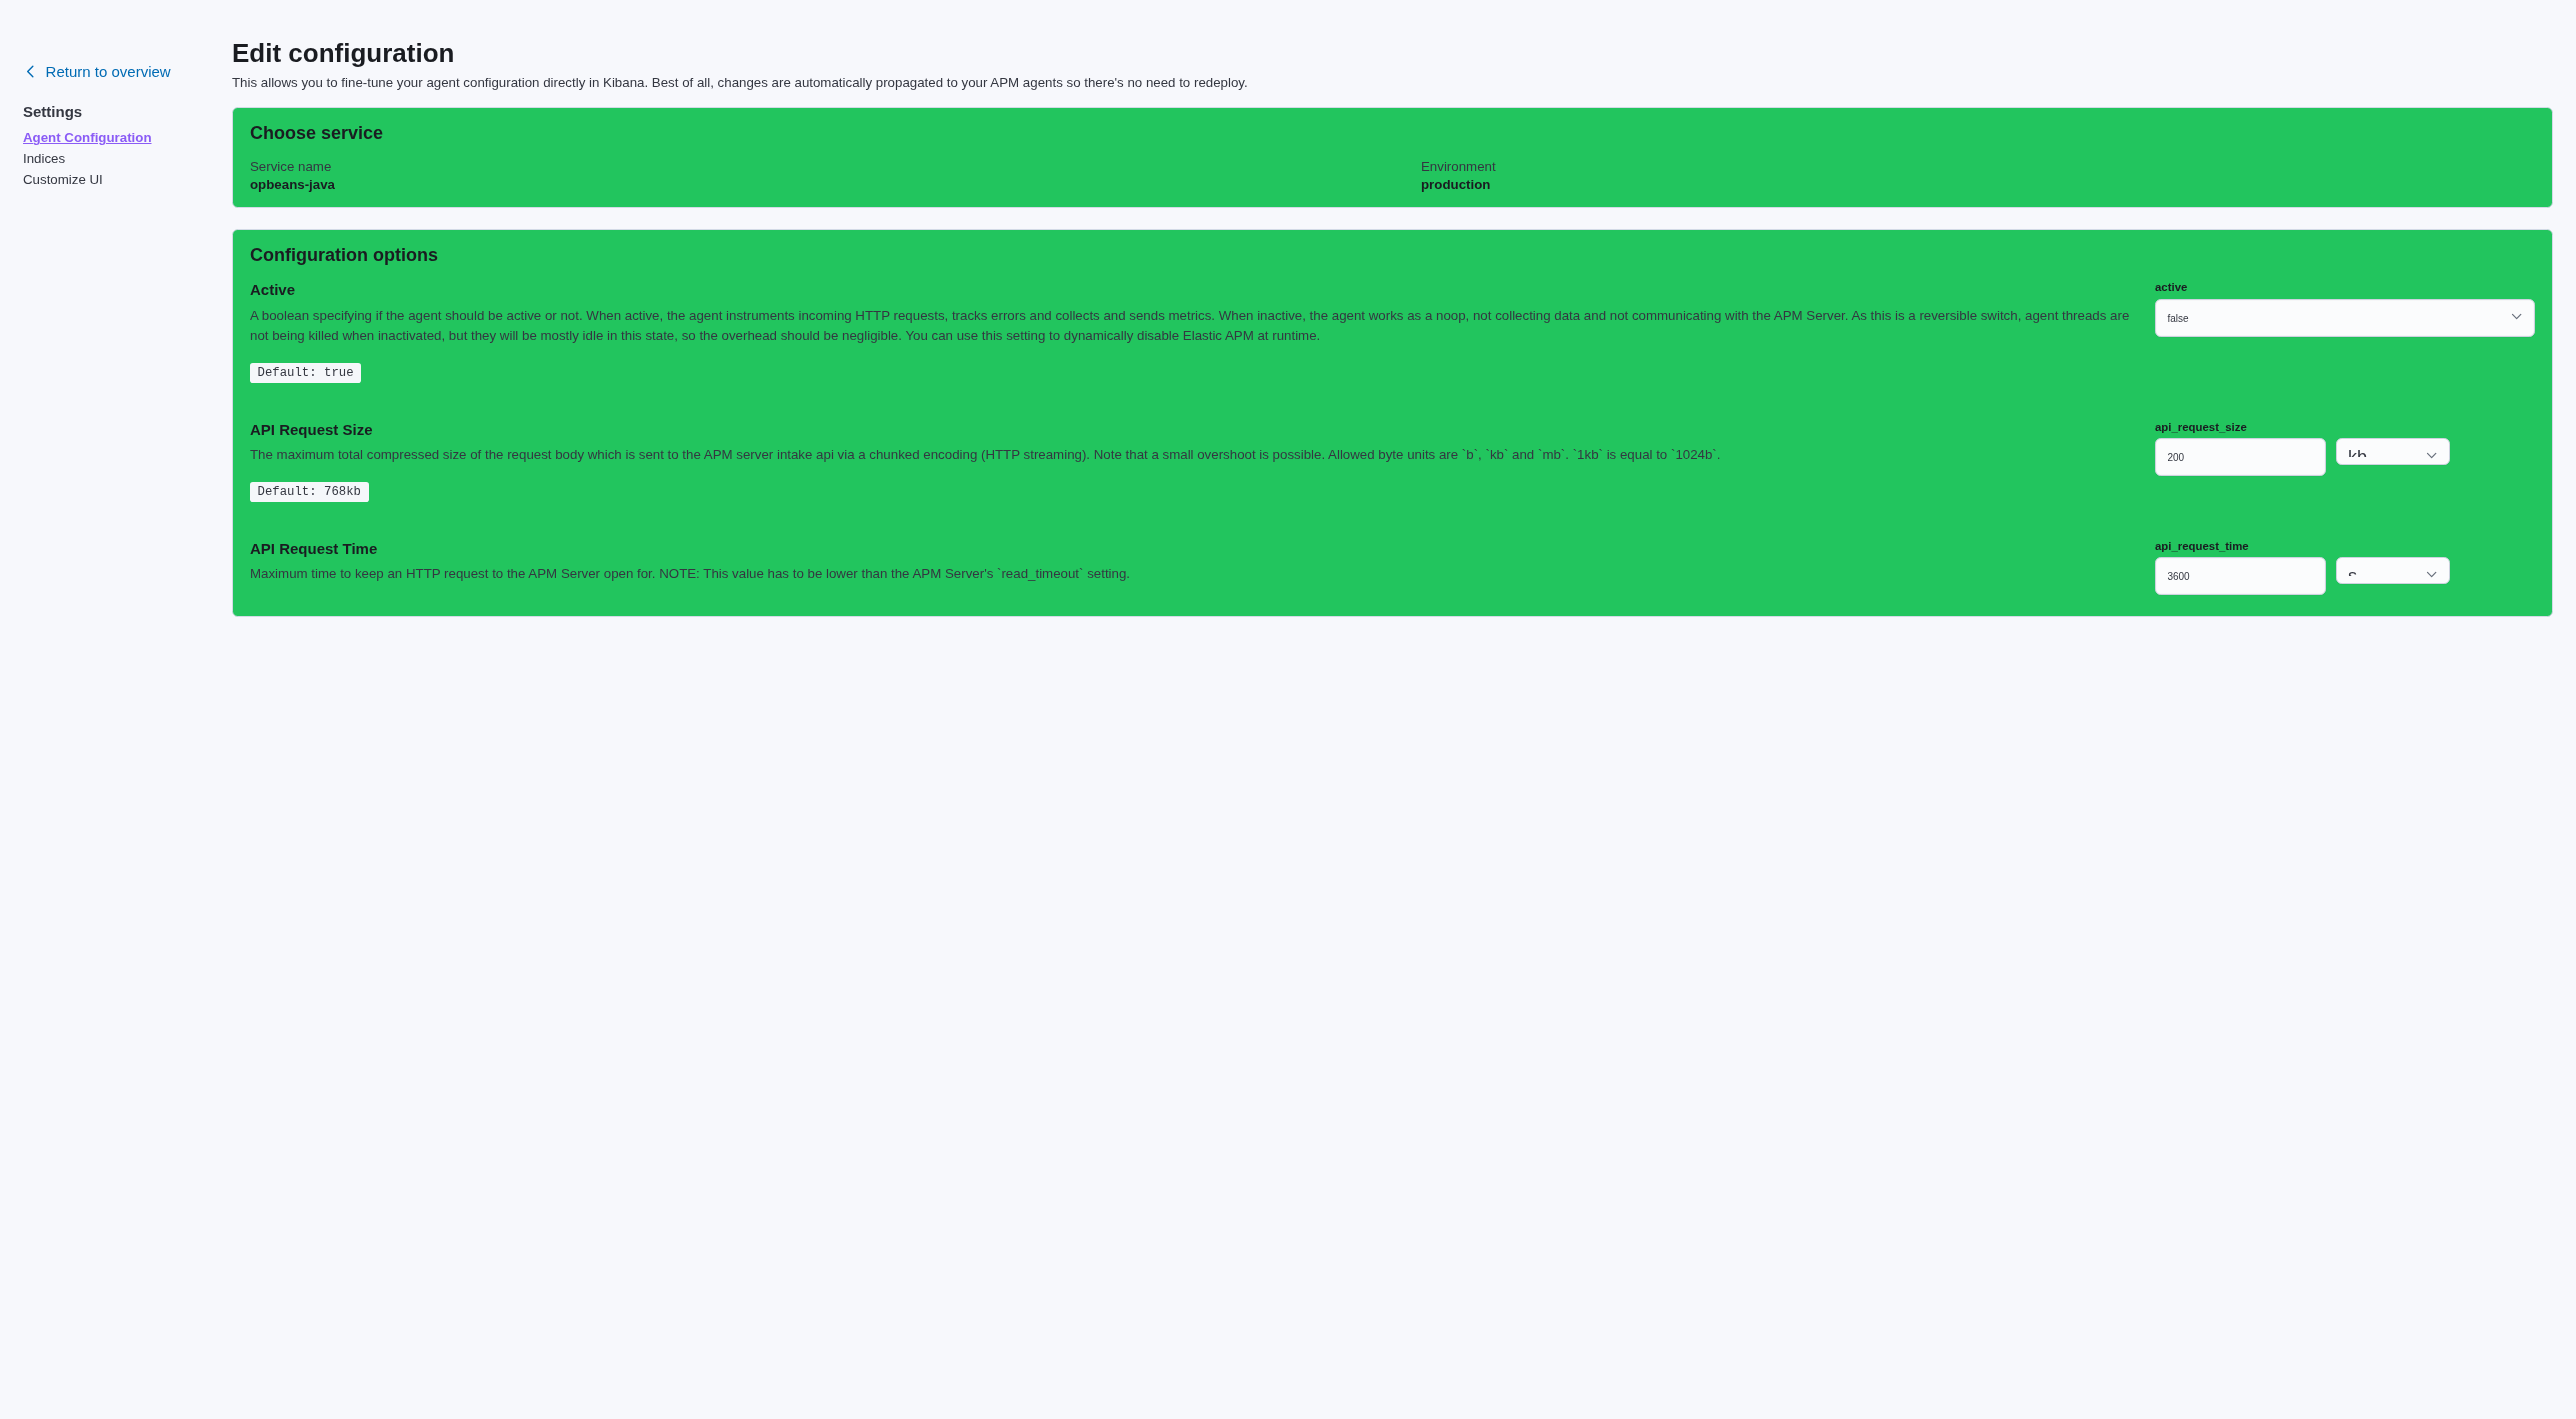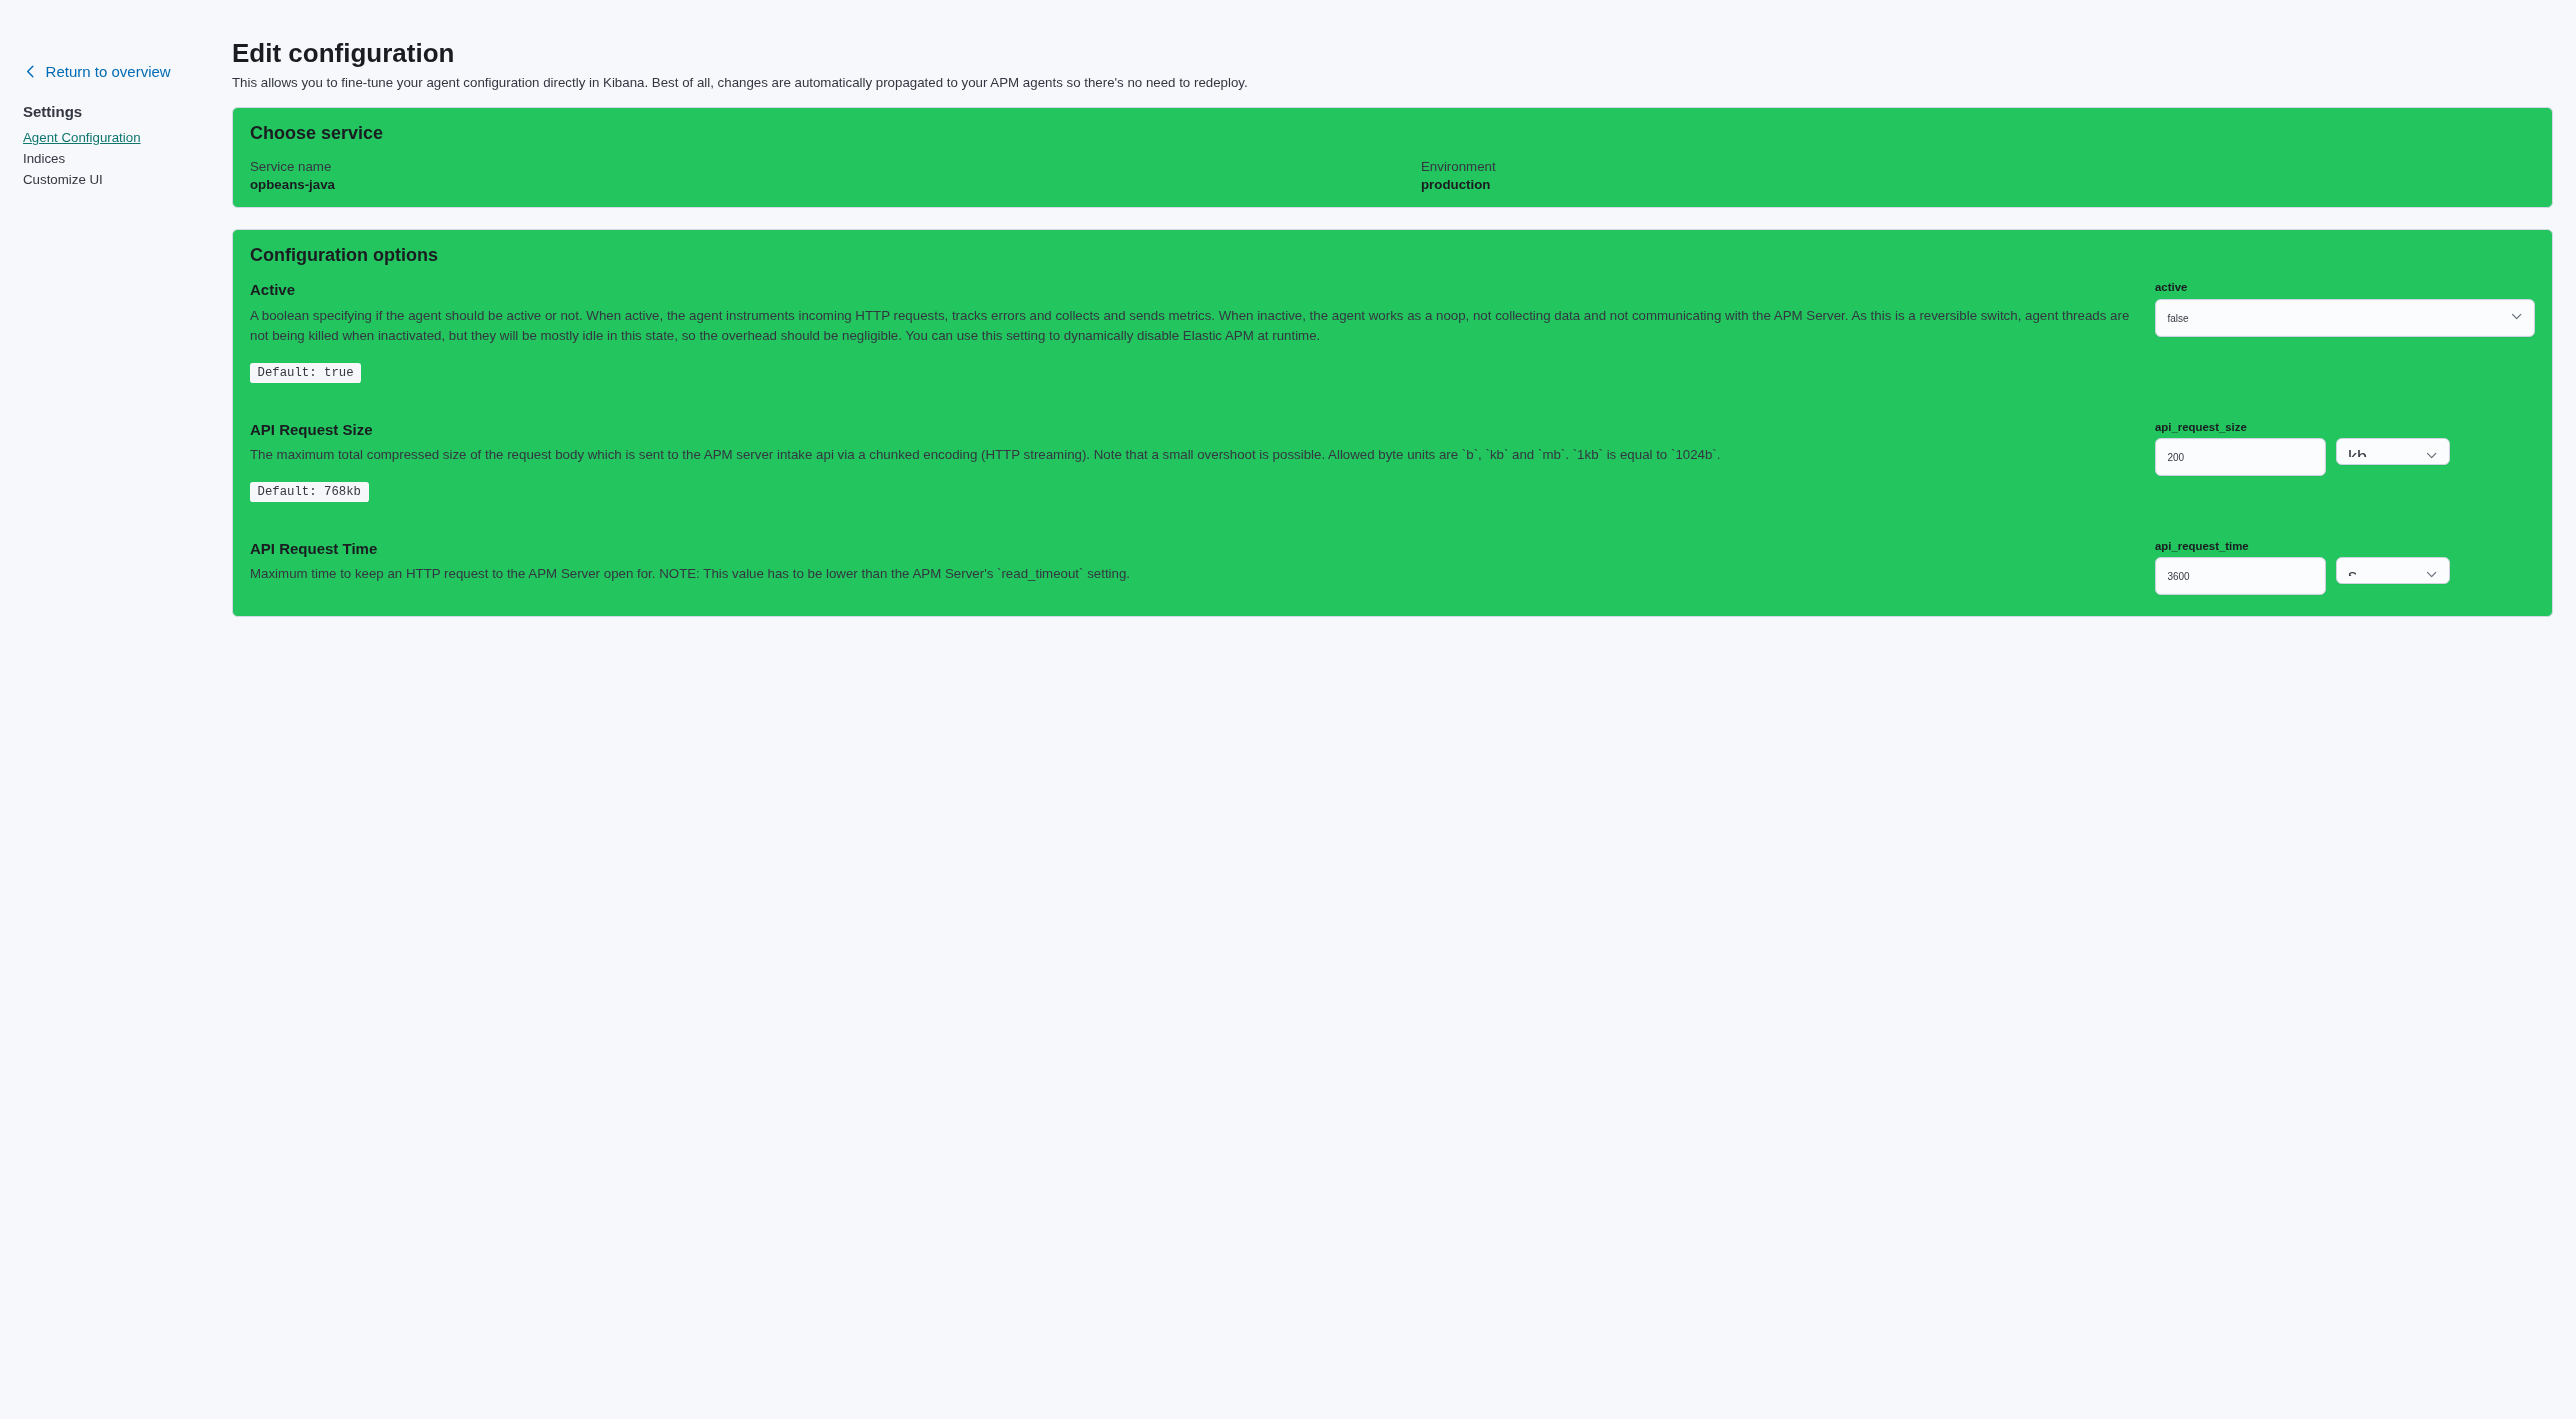--- a/index.html
+++ b/index.html
@@ -36,22 +36,23 @@
       margin-bottom: 7.6px;
     }
     .sidebar-items { list-style: none; }
     .sidebar-items li {
       padding: 2.8px 0;
       font-size: 13.3px;
       color: #343741;
       cursor: pointer;
     }
     .sidebar-items li.active {
-      color: #0f766e;
+      color: #8b5cf6;
       text-decoration: underline;
+      font-weight: bold;
     }
     .main {
       flex: 1;
       padding: 38px 23px 23px 23px;
       max-width: calc(100% - 209px);
     }
     .page-title {
       font-size: 26px;
       font-weight: 700;
       color: #1a1c21;

